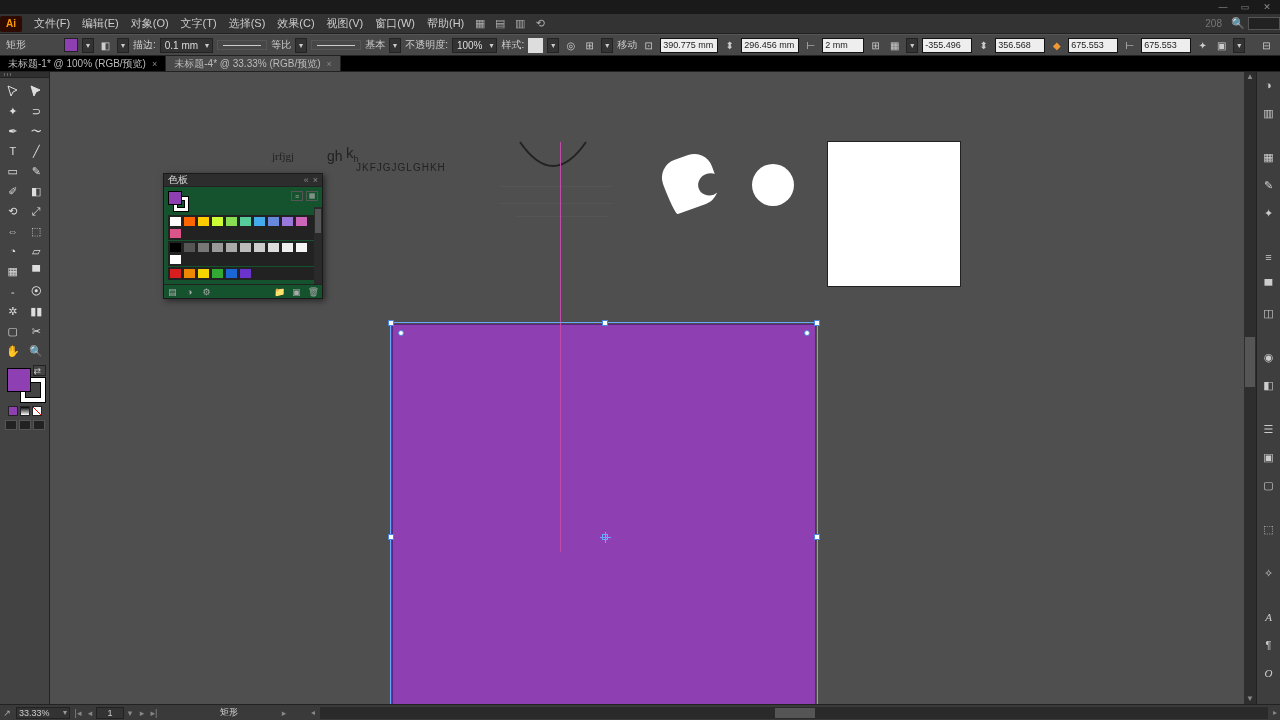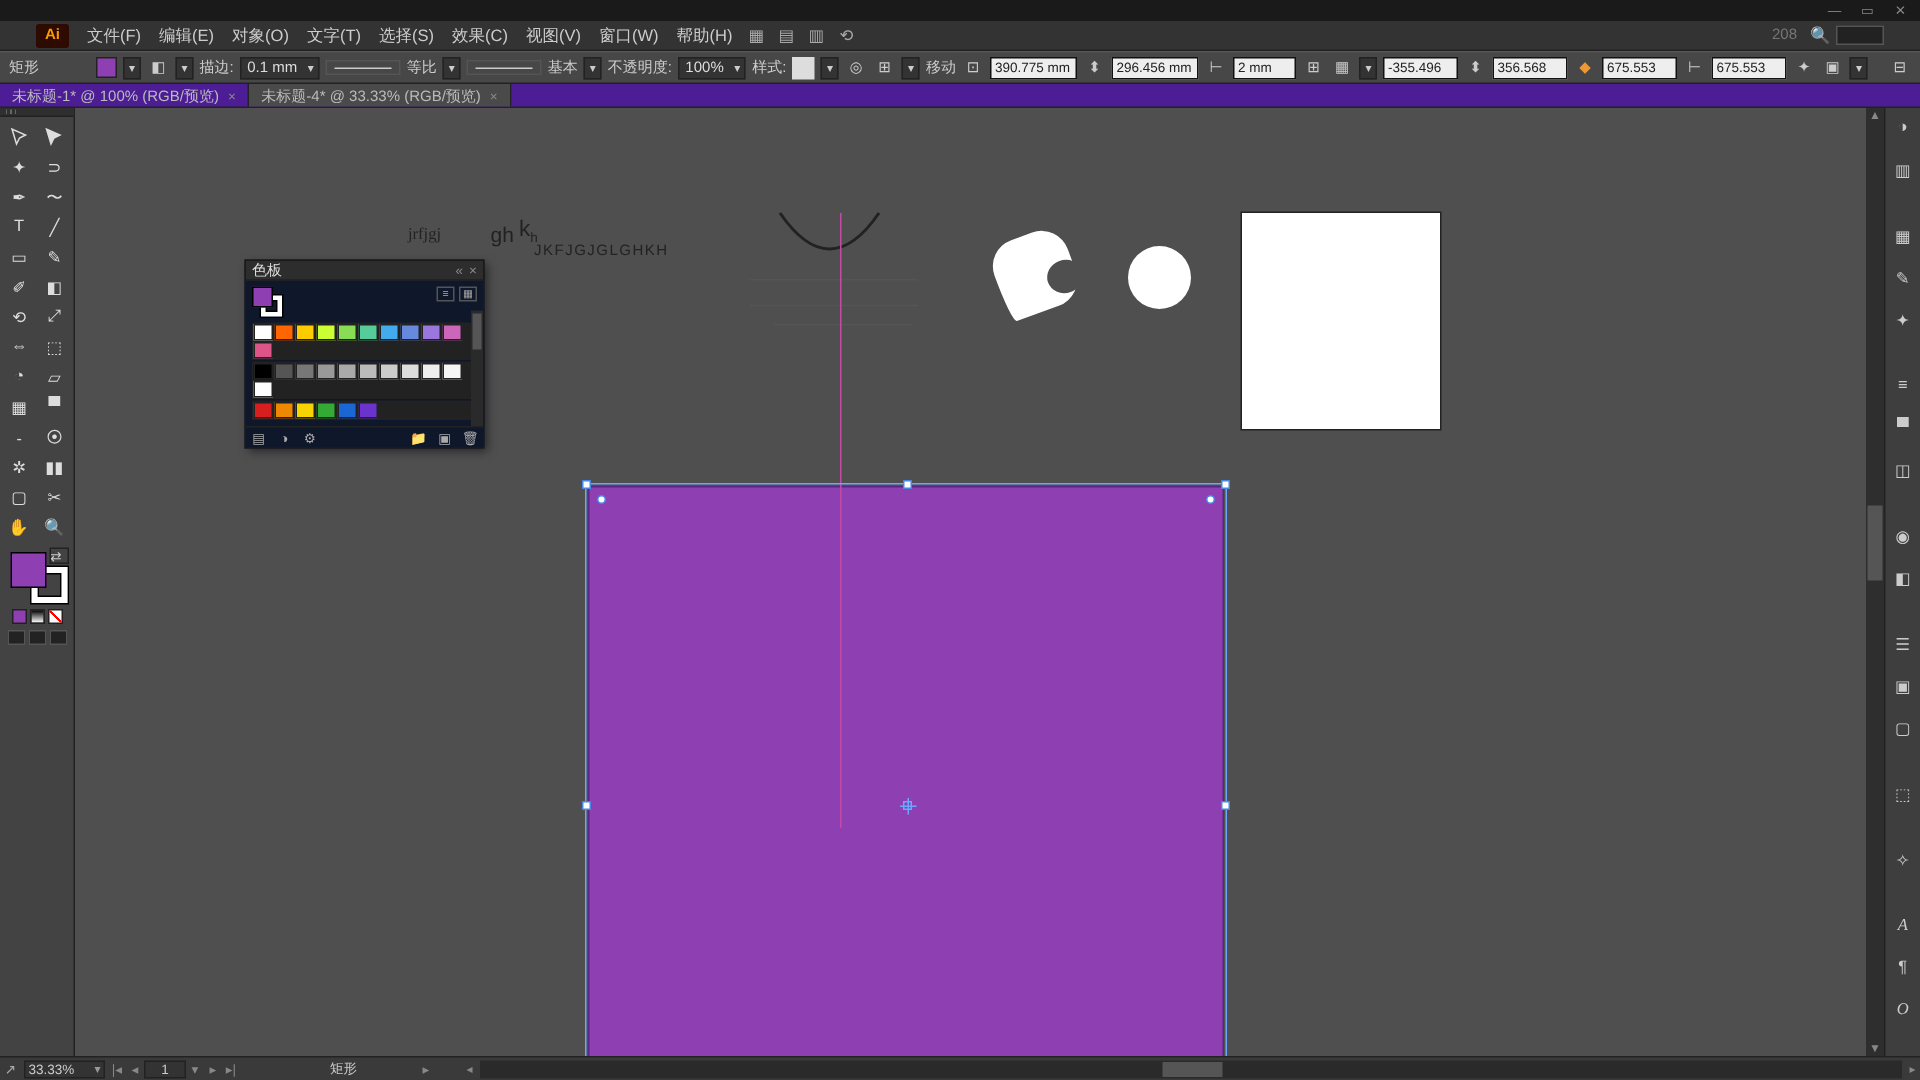--- a/index.html
+++ b/index.html
@@ -4,21 +4,21 @@
 <style>
 * { margin:0; padding:0; box-sizing:border-box; font-family:"Microsoft YaHei",Arial,sans-serif; user-select:none; }
 html,body { width:1280px; height:720px; background:#000; overflow:hidden; }
 .app { width:1280px; height:720px; background:#333; display:flex; flex-direction:column; position:relative; }
 
 
 .titlebar { height:14px; background:#1a1a1a; display:flex; align-items:center; justify-content:flex-end; padding:0 4px; }
 .winbtn { width:18px; height:10px; margin-left:4px; display:flex; align-items:center; justify-content:center; color:#888; font-size:9px;}
 
 
-.menubar { height:20px; background:#333; display:flex; align-items:center; padding:0 24px; gap:0; border-bottom:1px solid #222;}
+.menubar { height:20px; background:#333; display:flex; align-items:center; padding:0 0; gap:0; border-bottom:1px solid #222;}
 .logo { width:22px; height:16px; background:#2d0b00; color:#ff9a00; font-weight:bold; font-size:10px; display:flex; align-items:center; justify-content:center; border-radius:2px; margin-right:6px;}
 .mitem { color:#ccc; font-size:11px; padding:2px 6px; cursor:default;}
 .menubar .spacer { flex:1; }
 .menubar .rsearch { width:32px; height:13px; border:1px solid #555; background:#222; }
 .menubar .rnum { color:#777; font-size:10px; margin-right:6px; }
 .mbicon { width:16px; height:16px; display:flex; align-items:center; justify-content:center; color:#aaa; font-size:11px; margin:0 2px;}
 
 
 .ctrlbar { height:22px; background:#474747; border-top:1px solid #555; border-bottom:1px solid #222; display:flex; align-items:center; padding:0 6px; gap:4px; }
 .ctrlbar .lbl { color:#ccc; font-size:10px; }
@@ -26,21 +26,21 @@
 .dd { display:flex; align-items:center; border:1px solid #222; background:#333; height:15px;}
 .dd .val { font-size:10px; color:#ddd; padding:0 4px; min-width:26px;}
 .dd .arr { width:10px; font-size:8px; color:#ccc; text-align:center;}
 .numf { width:58px; height:15px; background:#eee; border:1px solid #111; font-size:9px; color:#222; padding:0 2px; display:flex; align-items:center;}
 .strokeline { width:50px; height:10px; border:1px solid #555; display:flex; align-items:center; justify-content:center;}
 .strokeline .ln { width:38px; height:1px; background:#ccc; }
 .cicon { width:15px; height:15px; display:flex; align-items:center; justify-content:center; color:#ccc; font-size:10px; border:1px solid transparent;}
 .orange { color:#ee9933; }
 
 
-.tabstrip { height:16px; background:#4c1d95; display:flex; align-items:stretch; border-bottom:1px solid #222;text-align:right;}
+.tabstrip { height:16px; background:#000000; display:flex; align-items:stretch; border-bottom:1px solid #222;text-align:right;}
 .tab { display:flex; align-items:center; padding:0 8px; font-size:10px; color:#bbb; border-right:1px solid #222; gap:6px;}
 .tab.active { background:#4a4a4a; }
 .tab .x { color:#888; font-size:9px; }
 
 
 .main { flex:1; display:flex; min-height:0;}
 
 .toolbox { width:50px; background:#434343; border-right:1px solid #222; display:flex; flex-direction:column; padding:4px 2px; gap:2px; position:relative;}
 .toolbox .tabhead { height:6px; background:#2f2f2f; margin:-4px -2px 2px -2px; border-bottom:1px solid #222; position:relative;}
 .toolbox .tabhead::before { content:""; position:absolute; left:4px; top:1px; width:34px; height:3px; background:linear-gradient(90deg,#666 0 1px,transparent 1px 3px,#666 3px 4px,transparent 4px 6px,#666 6px 7px,transparent 7px); }
@@ -87,21 +87,21 @@
 .rect { left:342px; top:252px; width:424px; height:424px; background:#8e3fb2; border:1px solid #5b2682;}
 .selbox { left:340px; top:250px; width:428px; height:428px; border:1px solid #6aa8ff; pointer-events:none;}
 .hndl { position:absolute; width:6px; height:6px; background:#fff; border:1px solid #4a86e0;}
 .hndl.rot { border-radius:50%;}
 .center { position:absolute; width:6px;height:6px; border:1px solid #6aa8ff;}
 .center::before,.center::after{content:"";position:absolute;background:#6aa8ff;}
 .center::before{left:2px;top:-3px;width:1px;height:11px;}
 .center::after{top:2px;left:-3px;height:1px;width:11px;}
 
 
-.panel { position:absolute; left:113px; top:101px; width:160px; background:#0f172a; border:1px solid #1a1a1a; box-shadow:2px 2px 6px rgba(0,0,0,.5);}
+.panel { position:absolute; left:113px; top:101px; width:160px; background:#14532d; border:1px solid #1a1a1a; box-shadow:2px 2px 6px rgba(0,0,0,.5);}
 .panel .pt { height:13px; background:#2d2d2d; display:flex; align-items:center; padding:0 4px; border-bottom:1px solid #222;}
 .panel .pt .ttl { font-size:10px; color:#ddd; flex:1;}
 .panel .pt .pb { font-size:9px; color:#888; margin-left:4px; cursor:default;}
 .panel .body { padding:4px;}
 .panel .fillsm { width:20px;height:20px; position:relative; margin-bottom:4px;}
 .panel .fillsm .f{position:absolute;left:0;top:0;width:14px;height:14px;background:#8e3fb2;border:1px solid #000;}
 .panel .fillsm .s{position:absolute;right:0;bottom:0;width:14px;height:14px;border:3px solid #fff;box-shadow:0 0 0 1px #000,inset 0 0 0 1px #000;}
 .panel .vmode{position:absolute;right:4px;top:17px;display:flex;gap:3px;}
 .panel .vmode .v{width:12px;height:10px;border:1px solid #555;display:flex;align-items:center;justify-content:center;font-size:7px;color:#aaa;}
 .swgrid { display:flex; flex-wrap:wrap; gap:1px; padding:1px; background:#222;}

